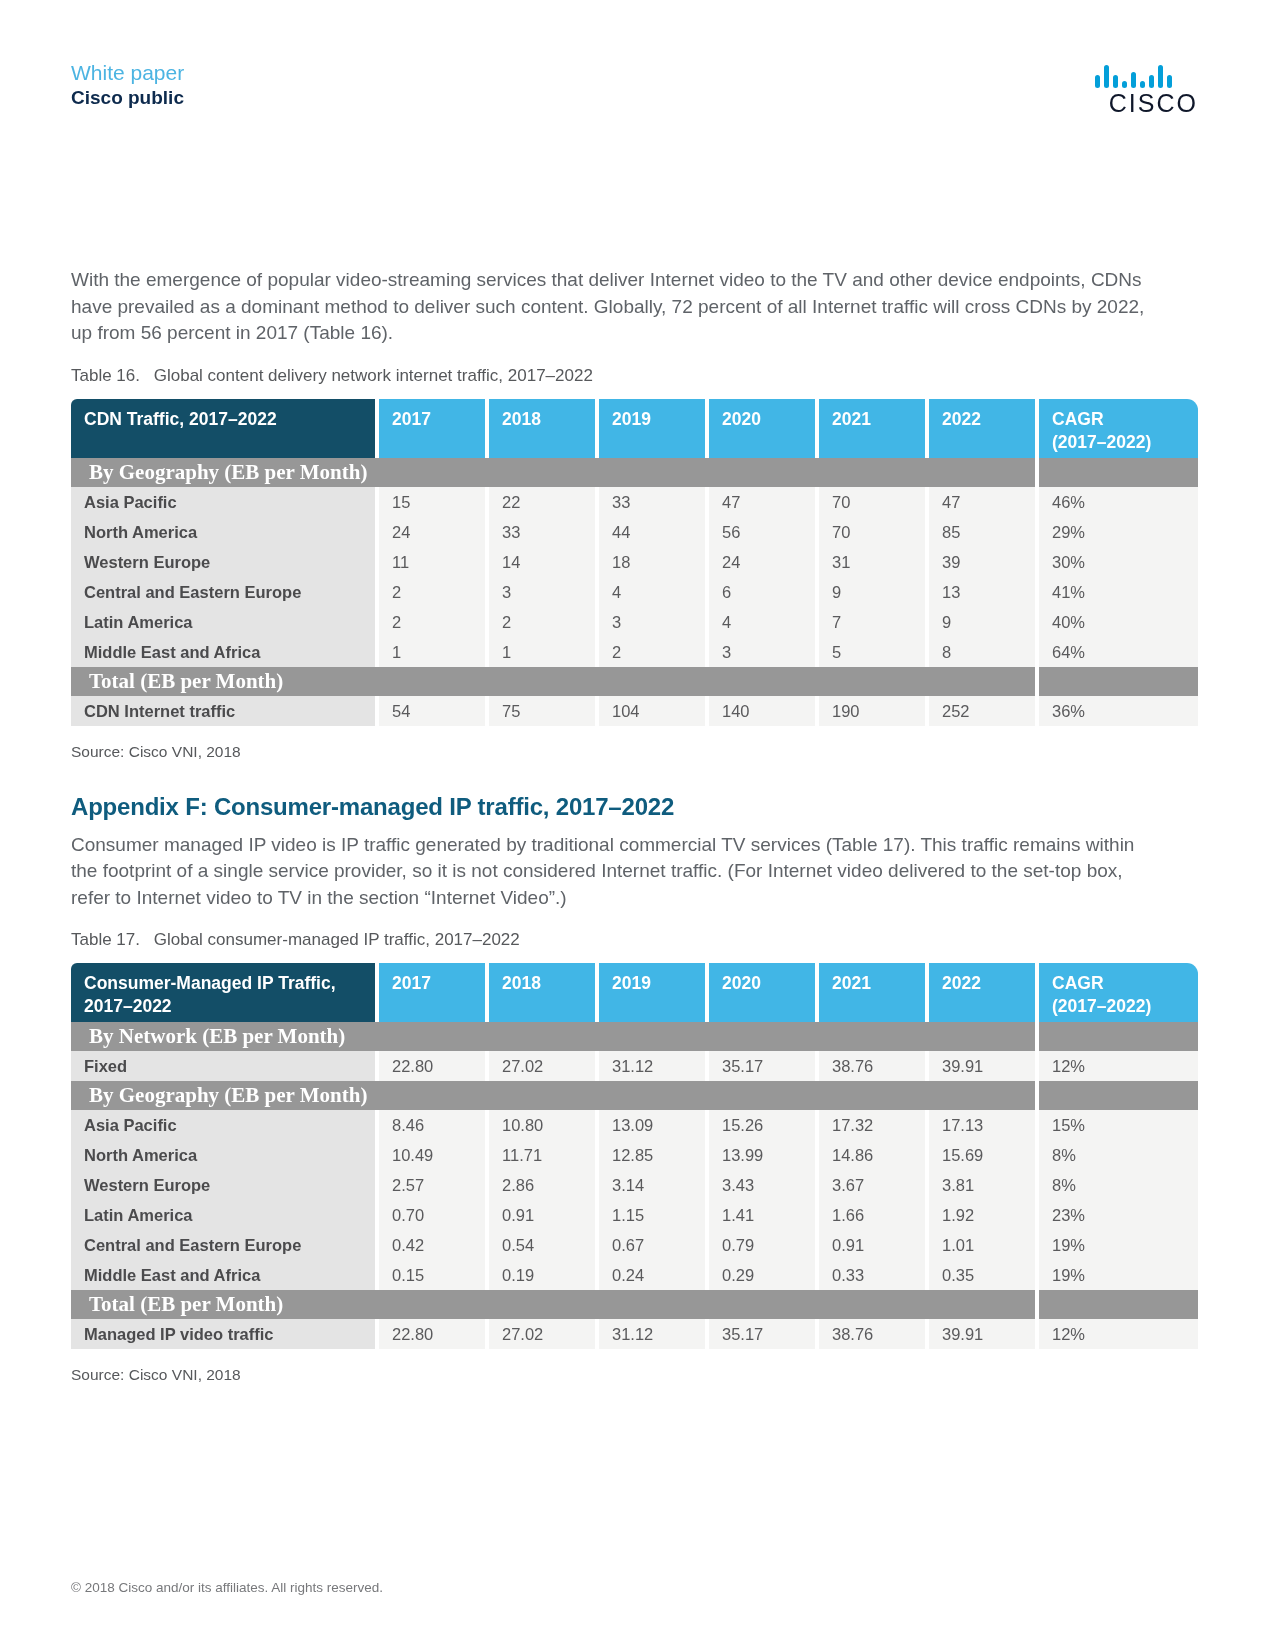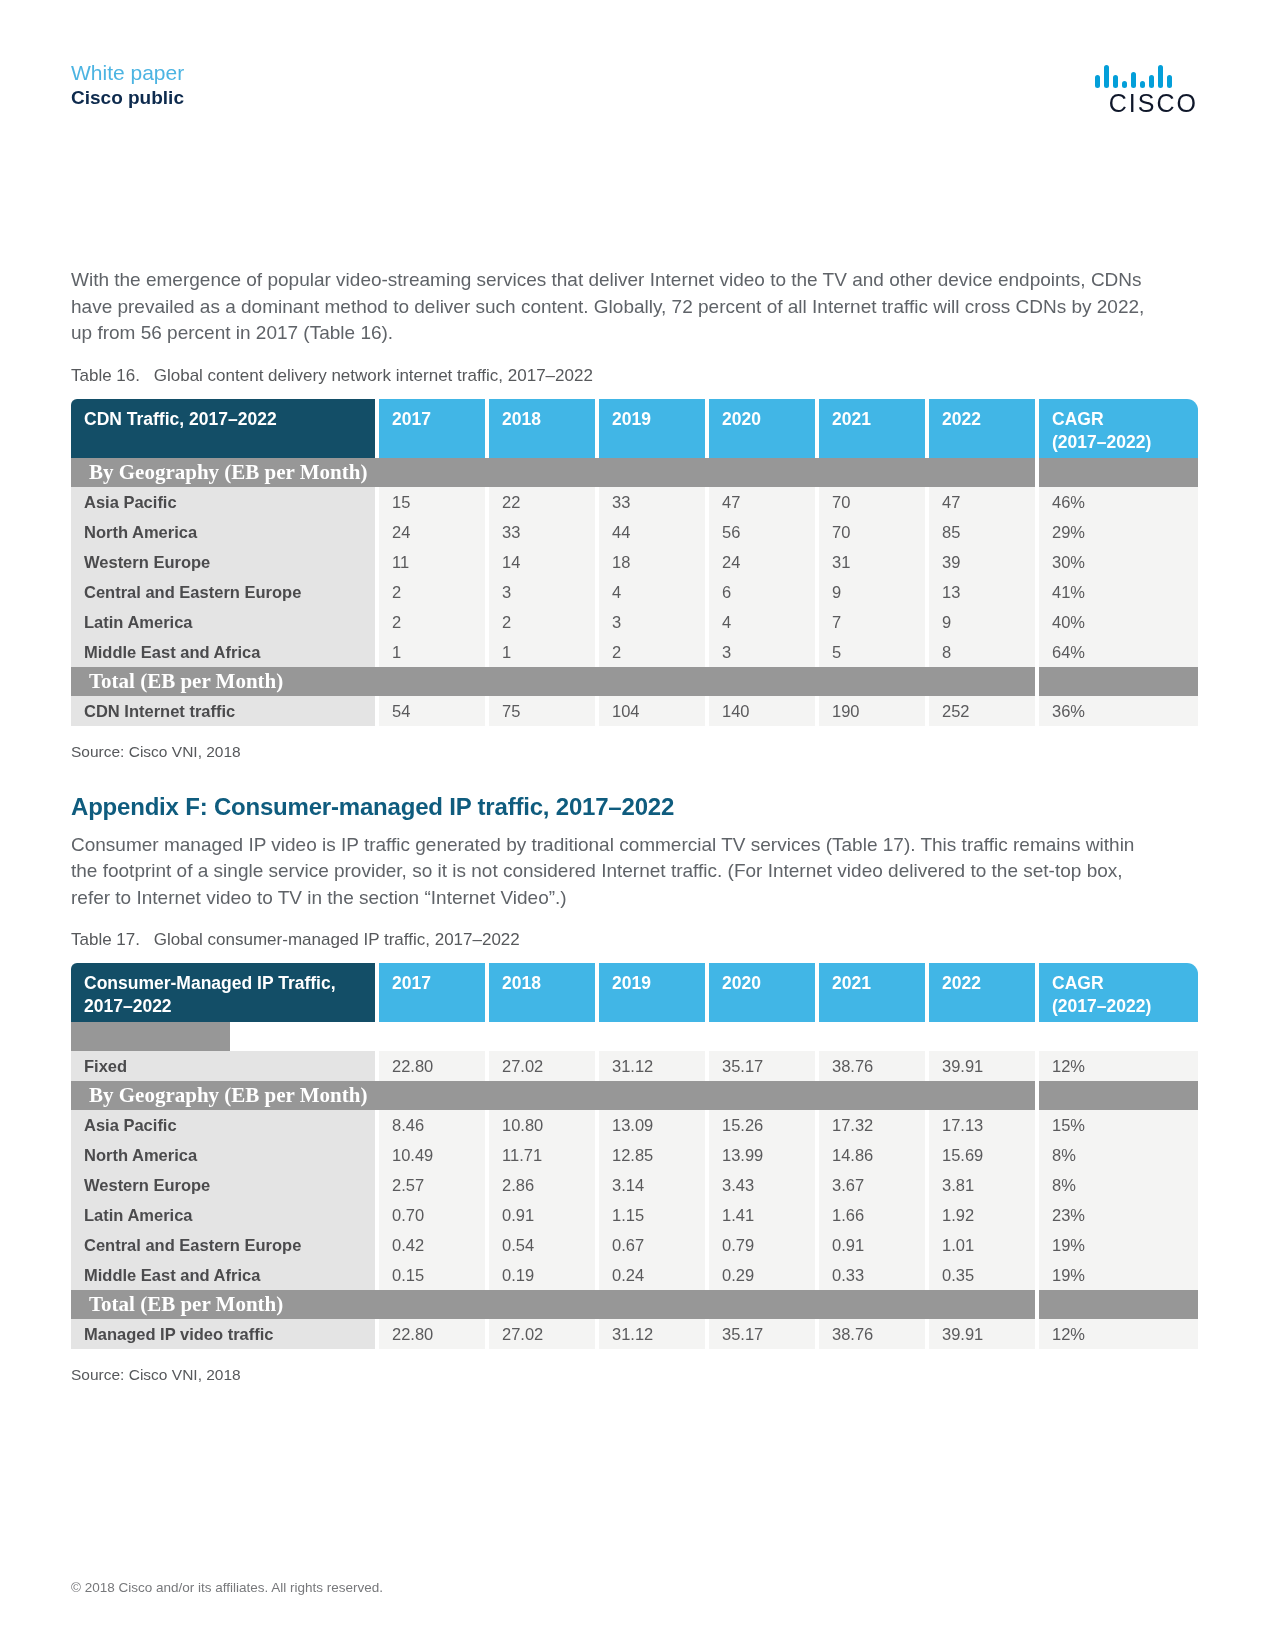--- a/index.html
+++ b/index.html
@@ -192,20 +192,21 @@
           <div class="th-year">2017</div>
           <div class="th-year">2018</div>
           <div class="th-year">2019</div>
           <div class="th-year">2020</div>
           <div class="th-year">2021</div>
           <div class="th-year">2022</div>
           <div class="th-cagr">CAGR
 (2017–2022)</div>
         </div>
         <div class="t-row t-bandrow">
+          <div class="t-band-main">By Network (EB per Month)</div>
           <div class="t-band-cagr"></div>
         </div>
         <div class="t-row t-data">
           <div class="td-label">Fixed</div>
           <div class="td-val">22.80</div>
           <div class="td-val">27.02</div>
           <div class="td-val">31.12</div>
           <div class="td-val">35.17</div>
           <div class="td-val">38.76</div>
           <div class="td-val">39.91</div>

